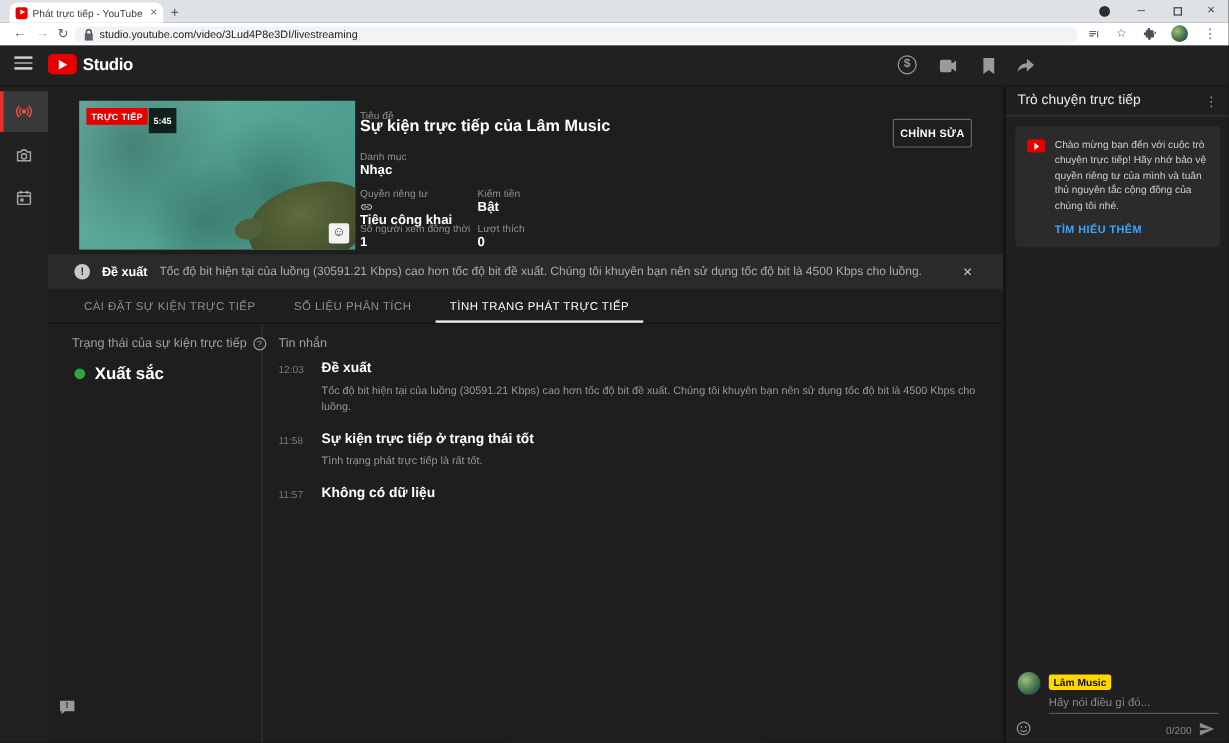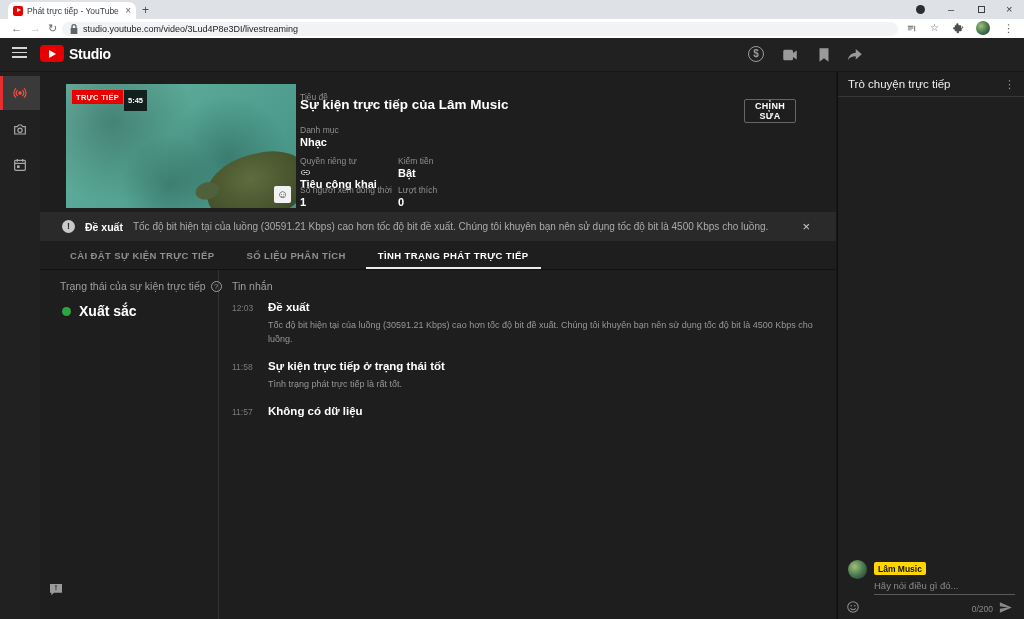--- a/index.html
+++ b/index.html
@@ -31,21 +31,21 @@
              display:flex; align-items:center; padding:0 8px; gap:5px; }
   #urlpill .url { font-size:9px; color:#202124; white-space:nowrap; }
   .abar-ic { top:3px; font-size:10px; color:#5f6368; }
   #avatar-browser { left:976px; top:2px; width:14px; height:14px; border-radius:50%;
              background:radial-gradient(circle at 35% 35%, #9ec07a, #4a7a4f 50%, #27453a 85%); }
 
   
   #studio-header { left:0; top:38px; width:1024px; height:34px; background:#212121; border-bottom:1px solid #181818; }
   #hamburger { left:12px; top:9px; width:15px; height:11px; }
   #hamburger span { display:block; height:1.5px; background:#d6d6d6; margin-bottom:3px; }
-  #logo { left:40px; top:7px; display:flex; align-items:center; gap:5px; }
+  #logo { left:40px; top:7px; display:flex; gap:5px; }
   #logo-mark { width:24px; height:17px; background:#e60000; border-radius:4px; position:relative; }
   #logo-mark:after { content:""; position:absolute; left:9px; top:4.5px;
         border-left:7px solid #fff; border-top:4px solid transparent; border-bottom:4px solid transparent; }
   #logo-text { color:#fff; font-size:14px; font-weight:bold; letter-spacing:-0.3px; }
   .hicon { top:8px; width:18px; height:18px; fill:#9a9a9a; stroke:#9a9a9a; }
   #ic-dollar { left:748px; top:8px; width:16px; height:16px; border:1.5px solid #9a9a9a; border-radius:50%;
         color:#9a9a9a; font-size:10px; font-weight:bold; text-align:center; line-height:13px; }
   #end-btn { left:861px; top:44px; width:124px; height:23px; background:#d00000; border:none; border-radius:2px;
         color:#fff; font-size:8px; font-weight:bold; letter-spacing:0.2px; white-space:nowrap;
         font-family:"Liberation Sans",sans-serif; }
@@ -74,35 +74,35 @@
   #badge-live { left:6px; top:6px; background:#e60000; color:#fff; font-size:7.5px; font-weight:bold;
       padding:2.5px 4px; letter-spacing:0.3px; }
   #badge-time { left:58px; top:6px; background:rgba(0,0,0,0.78); color:#fff; font-size:7.5px; font-weight:bold;
       padding:6px 4px; }
   #watermark { right:5px; bottom:5px; width:17px; height:17px; background:#f2f2f2; border-radius:2px;
       color:#333; font-size:11px; line-height:17px; text-align:center; }
 
   .fld-label { font-size:8.5px; color:#8f8f8f; }
   .fld-value { font-size:11px; font-weight:bold; color:#fff; }
   #video-title { font-size:13.5px; font-weight:bold; color:#fff; }
-  #edit-btn { left:704px; top:27px; width:52px; height:24px; background:transparent; border:1px solid #666;
+  #edit-btn { left:704px; top:27px; width:66px; height:24px; background:transparent; border:1px solid #666;
       border-radius:2px; color:#fff; font-size:9px; font-weight:bold; letter-spacing:0.3px;
       font-family:"Liberation Sans",sans-serif; }
   .link-ic { width:11px; height:11px; fill:#cfcfcf; vertical-align:-1.5px; margin-right:3px; }
 
   #banner { left:0; top:140px; width:796px; height:29px; background:#2a2a2a; display:flex; align-items:center; }
   #banner-ic { width:13px; height:13px; background:#c9c9c9; border-radius:50%; color:#2a2a2a; font-size:9px;
       font-weight:bold; text-align:center; line-height:13px; margin-left:22px; flex:0 0 auto; }
   #banner-title { color:#fff; font-size:10.5px; font-weight:bold; margin-left:10px; white-space:nowrap; }
   #banner-text { color:#ababab; font-size:10px; margin-left:10px; white-space:nowrap; overflow:hidden; flex:1; }
   #banner-close { color:#cfcfcf; font-size:13px; margin:0 26px 0 10px; }
 
   #tabs { left:0; top:169px; width:796px; height:29px; display:flex; padding-left:14px;
       border-bottom:1px solid #121212; }
-  .tab-item { padding:0 16px; display:flex; align-items:center; font-size:9.5px; font-weight:bold;
+  .tab-item { padding:0 16px; display:flex; align-items:center; font-size:9.5px; font-weight:normal;
       letter-spacing:0.4px; color:#8f8f8f; position:relative; }
   .tab-item.active { color:#fff; }
   .tab-item.active:after { content:""; position:absolute; left:4px; right:4px; bottom:0; height:2.5px; background:#ececec; }
 
   #col-divider { left:178px; top:198px; width:1px; height:349px; background:#333; }
 
   #status-header { left:20px; top:208px; font-size:10.5px; color:#9f9f9f; display:flex; align-items:center; gap:5px; }
   #status-help { width:11px; height:11px; border:1px solid #9f9f9f; border-radius:50%; font-size:7.5px;
       text-align:center; line-height:10px; color:#9f9f9f; }
   #status-row { left:22px; top:231px; display:flex; align-items:center; gap:8px; }
@@ -307,20 +307,25 @@
     <path fill="#9a9a9a" d="M3 3h18v13H9l-4 4v-4H3V3z"></path>
     <text x="10" y="12.5" font-size="11" font-weight="bold" fill="#1e1e1e">!</text>
   </svg>
 
   <div id="chat" class="abs">
     <div id="chat-header" class="abs">
       <span id="chat-title">Trò chuyện trực tiếp</span>
       <span id="chat-kebab">⋮</span>
     </div>
 
+    <div id="welcome-card" class="abs">
+      <span id="welcome-yt"></span>
+      <div id="welcome-text">Chào mừng bạn đến với cuộc trò chuyện trực tiếp! Hãy nhớ bảo vệ quyền riêng tư của mình và tuân thủ nguyên tắc cộng đồng của chúng tôi nhé.</div>
+      <div id="welcome-link">TÌM HIỂU THÊM</div>
+    </div>
 
     <div id="chat-input-area" class="abs">
       <span id="chat-avatar" class="abs"></span>
       <span id="owner-badge" class="abs">Lâm Music</span>
       <span id="chat-placeholder" class="abs">Hãy nói điều gì đó...</span>
       <span id="chat-underline" class="abs"></span>
       <svg class="abs" style="left:8px; top:45px" width="14" height="14" viewBox="0 0 24 24">
         <circle cx="12" cy="12" r="9" fill="none" stroke="#8f8f8f" stroke-width="1.8"></circle>
         <circle cx="9" cy="10" r="1.3" fill="#8f8f8f"></circle>
           <circle cx="15" cy="10" r="1.3" fill="#8f8f8f"></circle>

